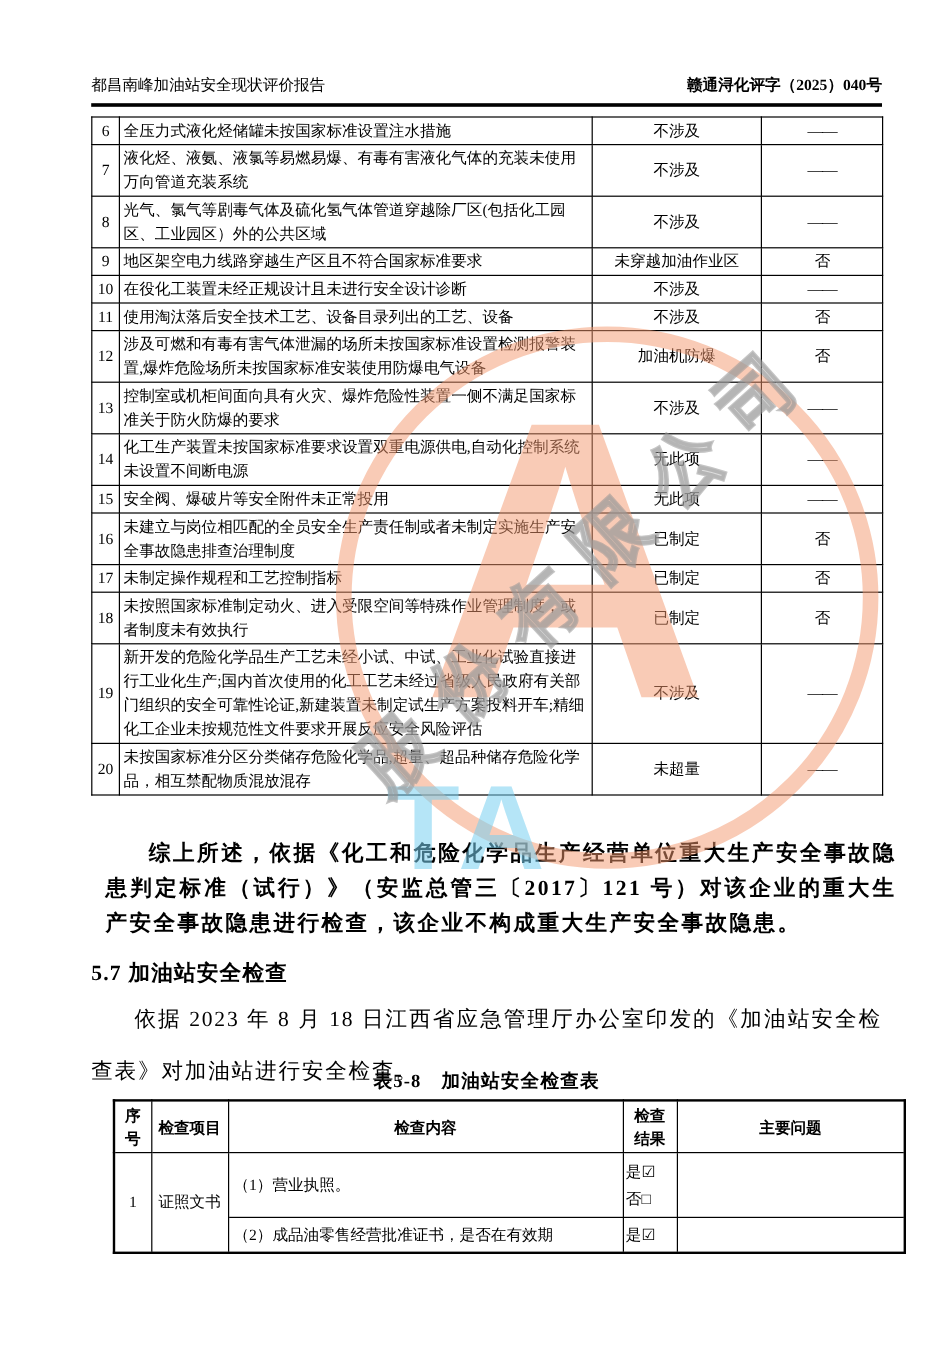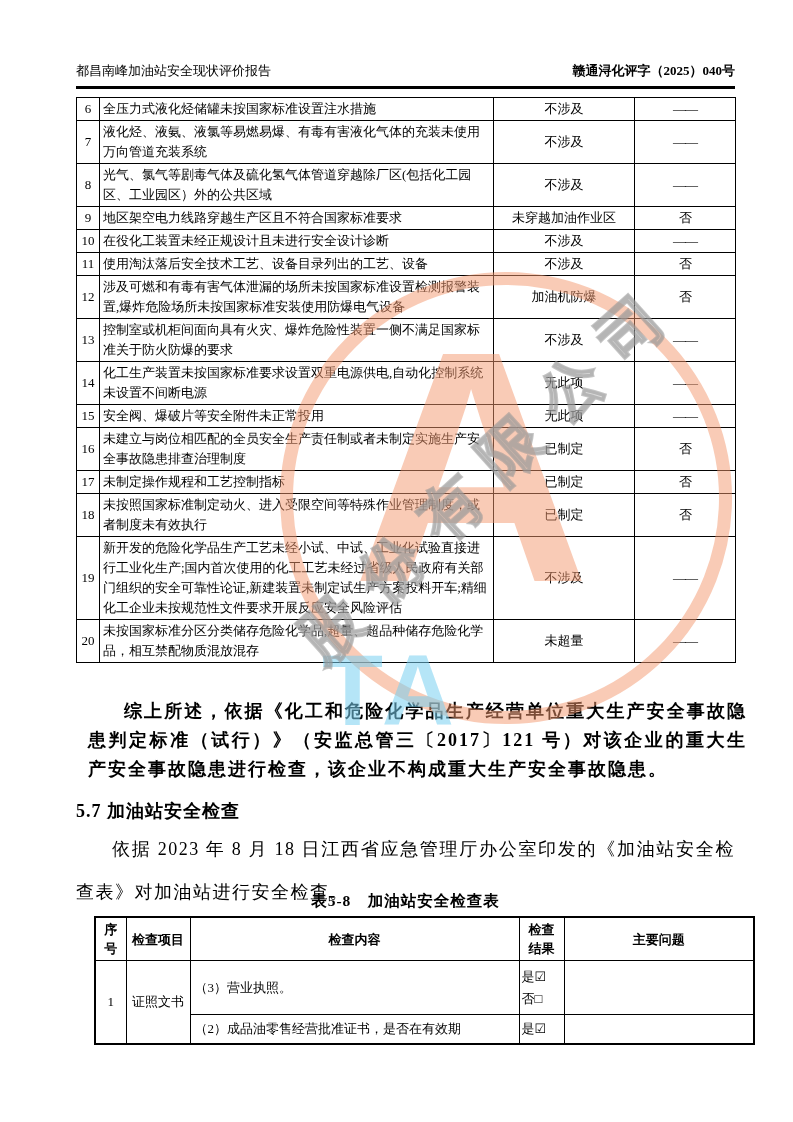--- a/index.html
+++ b/index.html
@@ -202,21 +202,21 @@
       <tr>
         <th class="c-no">序号</th>
         <th class="c-item">检查项目</th>
         <th class="c-cont">检查内容</th>
         <th class="c-res">检查结果</th>
         <th class="c-prob">主要问题</th>
       </tr>
       <tr class="sub1">
         <td class="no" rowspan="2">1</td>
         <td class="item" rowspan="2">证照文书</td>
-        <td class="cont">（3）营业执照。</td>
+        <td class="cont">（1）营业执照。</td>
         <td class="res">是☑
 否□</td>
         <td class="prob"></td>
       </tr>
       <tr class="sub2">
         <td class="cont">（2）成品油零售经营批准证书，是否在有效期</td>
         <td class="res">是☑</td>
         <td class="prob"></td>
       </tr>
     </tbody>

